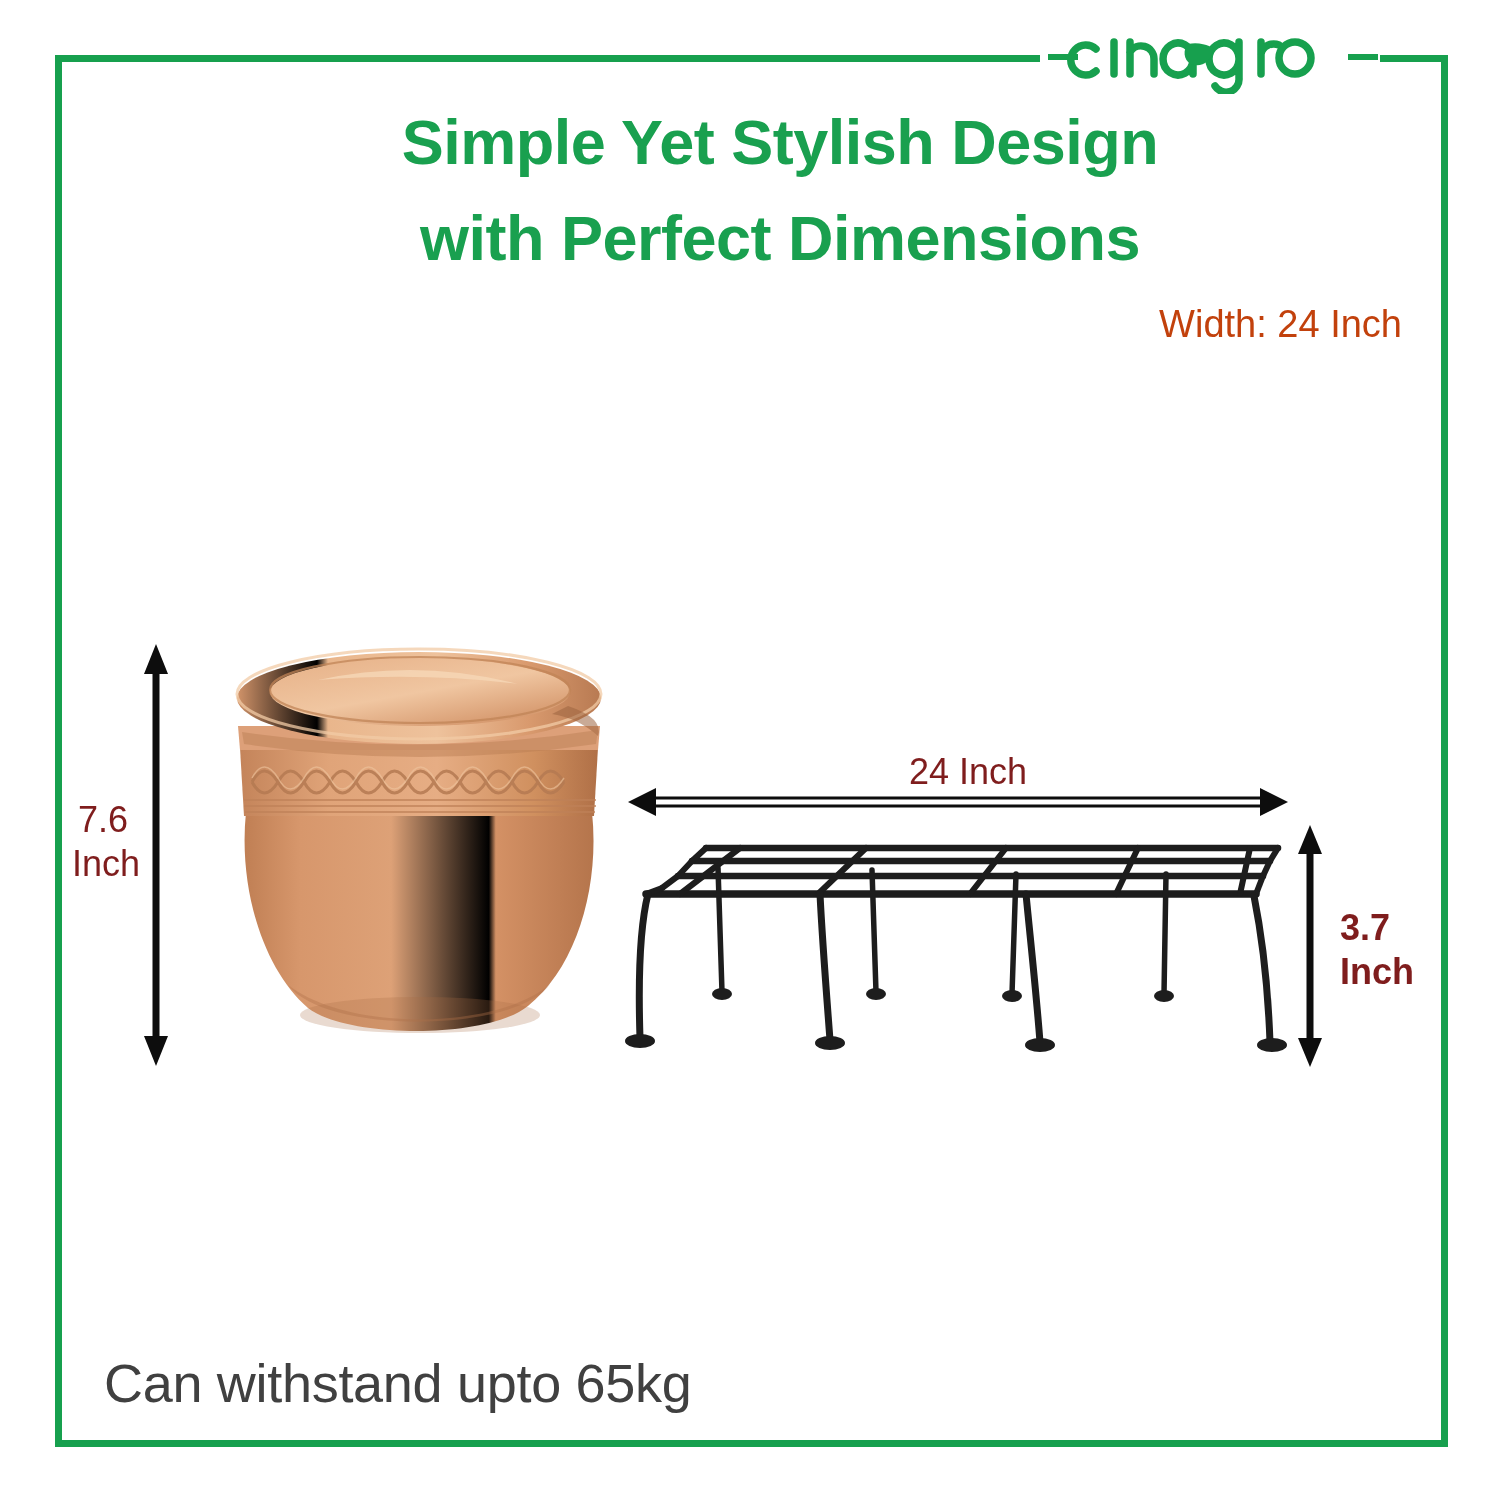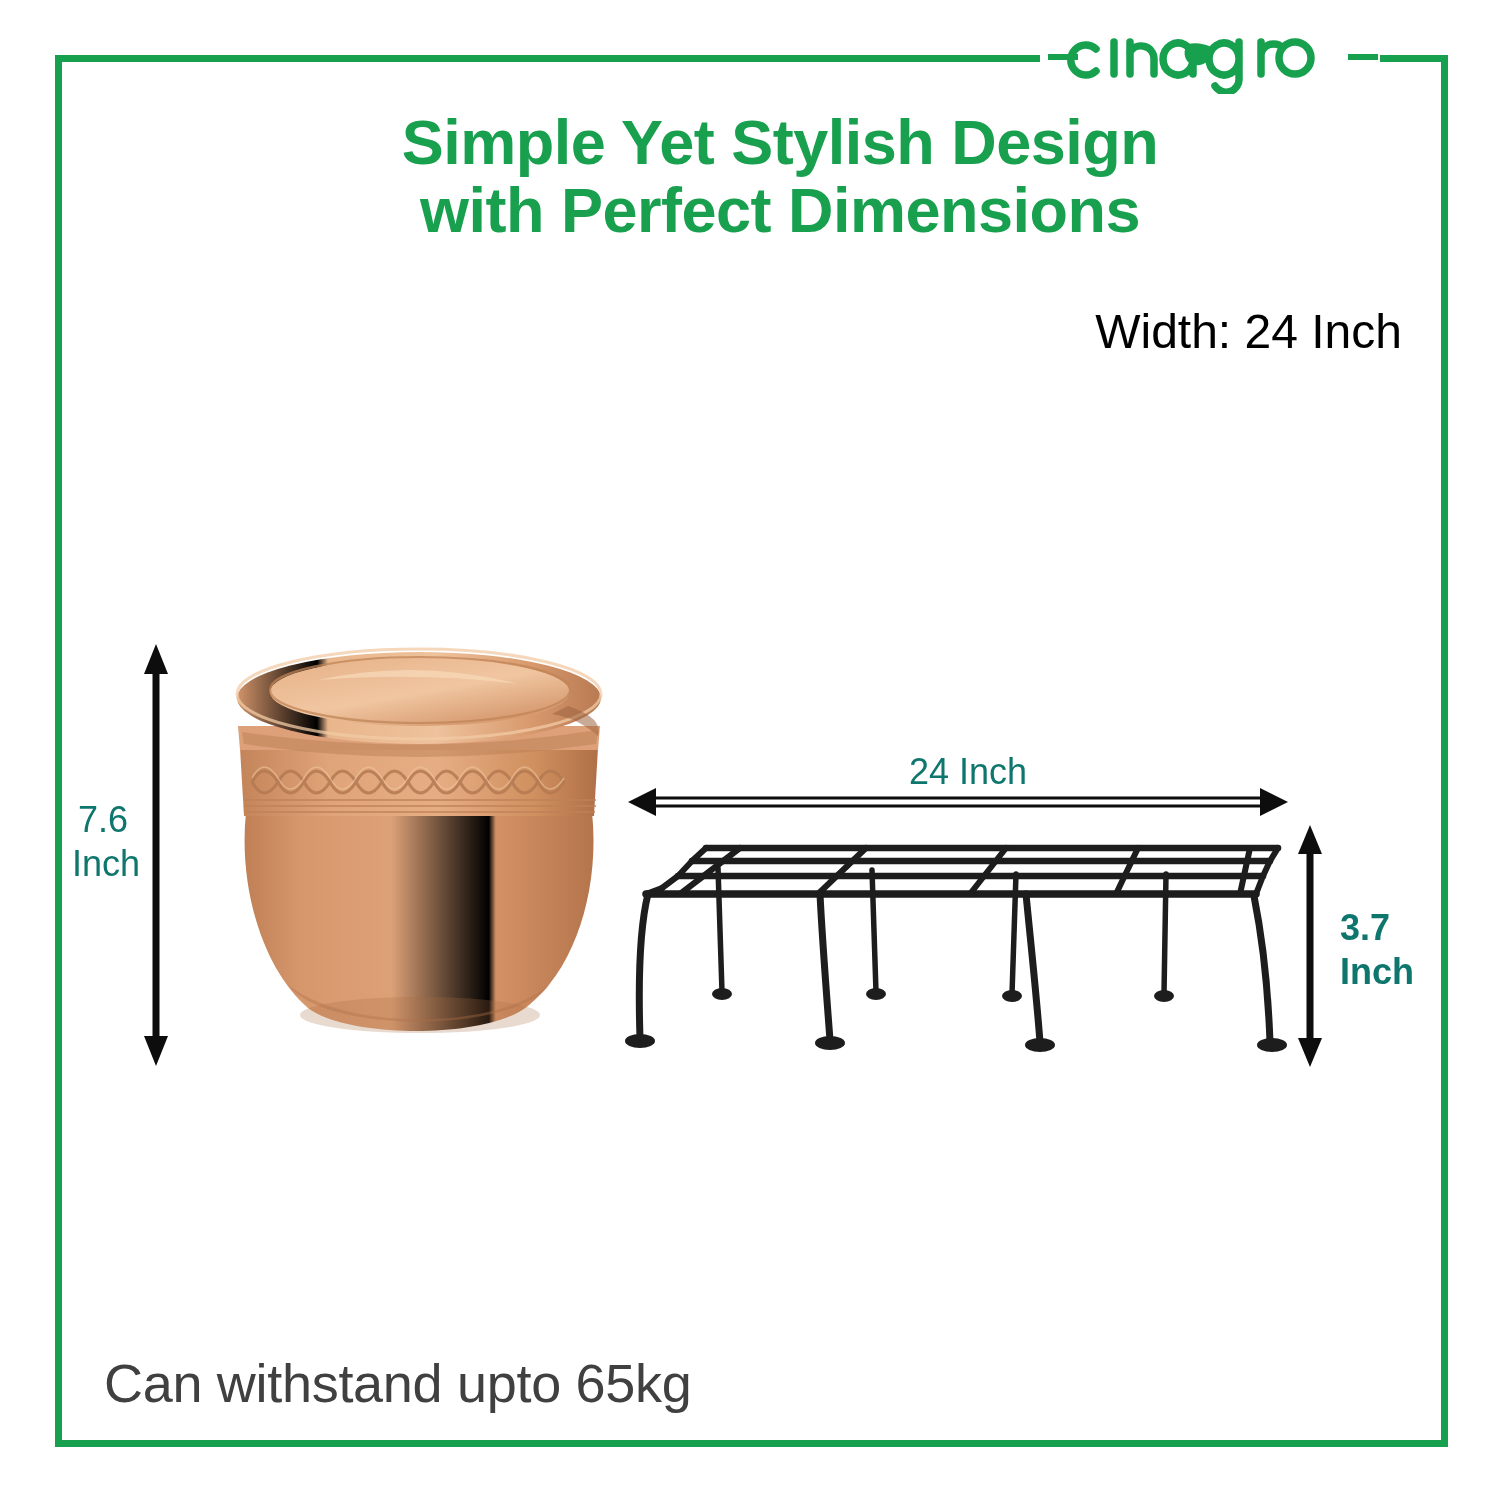--- a/index.html
+++ b/index.html
@@ -49,30 +49,30 @@
     left: 150px;
     top: 108px;
     width: 1260px;
     text-align: center;
     color: #19a04f;
     font-weight: bold;
     font-size: 63px;
     line-height: 1.08;
     letter-spacing: -0.5px;
   }
-  .headline .l2 { display: block; }
+  .headline .l2 { display: block; margin-top: 28px; }
 
   
   .specs {
     position: absolute;
     right: 98px;
     top: 298px;
     text-align: center;
-    color: #000000;
-    font-size: 48px;
+    color: #c2410c;
+    font-size: 38px;
     line-height: 1.42;
   }
 
   
   .pot-wrap {
     position: absolute;
     left: 168px;
     top: 640px;
     width: 500px;
     height: 420px;
@@ -91,21 +91,21 @@
 
   
   .dim-svg { position: absolute; display: block; }
   .dim-pot-h   { left: 130px;  top: 640px;  width: 56px;  height: 430px; }
   .dim-width   { left: 626px;  top: 782px;  width: 664px; height: 40px; }
   .dim-stand-h { left: 1286px; top: 822px;  width: 48px;  height: 248px; }
 
   
   .lbl {
     position: absolute;
-    color: #0f766e;
+    color: #7f1d1d;
     font-size: 36px;
     line-height: 1.22;
   }
   .lbl-pot-h   { left: 72px;  top: 798px;  width: 62px; text-align: center; }
   .lbl-width   { left: 828px; top: 750px;  width: 280px; text-align: center; }
   .lbl-stand-h { left: 1340px; top: 906px; width: 80px; text-align: left; font-weight: bold; }
 
   
   .footer {
     position: absolute;

